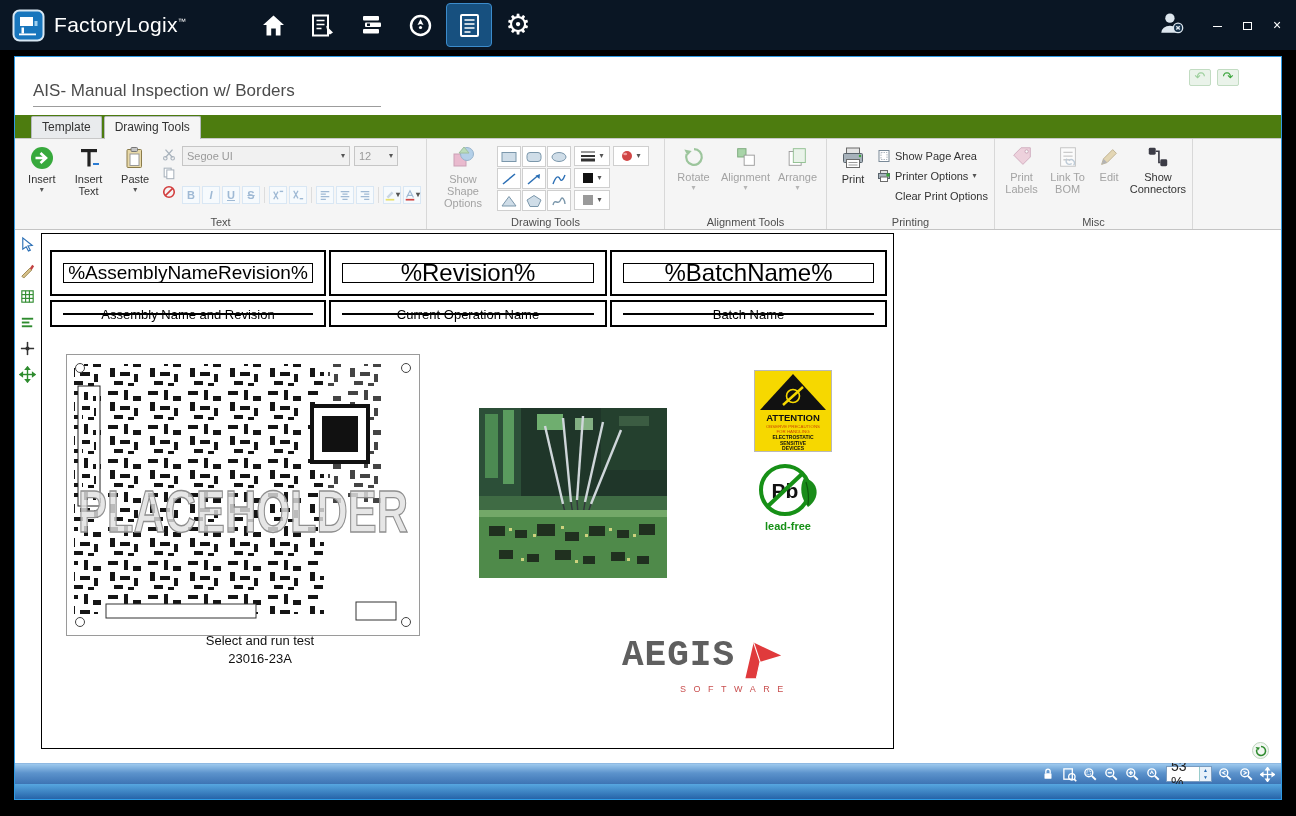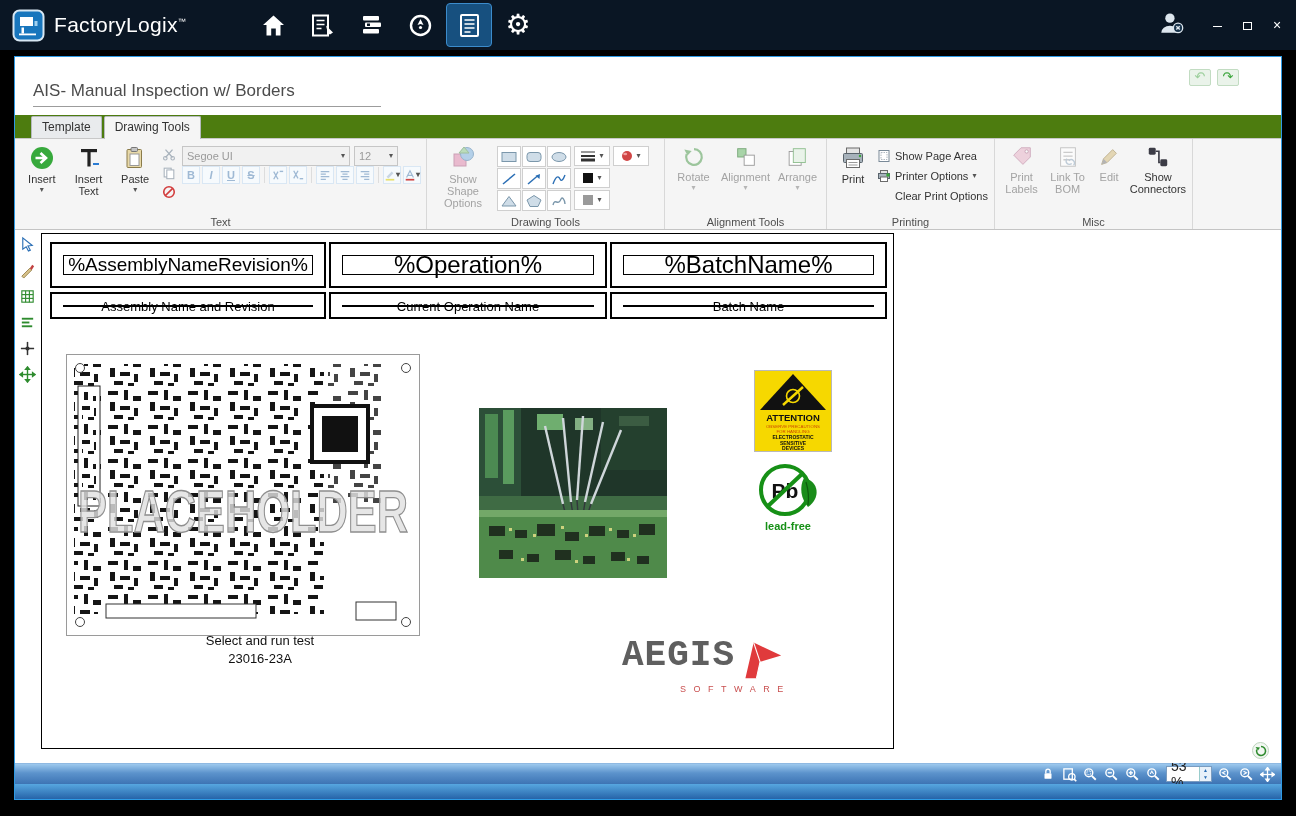--- a/index.html
+++ b/index.html
@@ -40,21 +40,21 @@
   .ribbon { height:92px; background:#f5f5f5; border-top:1px solid #c8c8c8; border-bottom:1px solid #c4c4c4; display:flex; }
   .rgroup { position:relative; height:100%; border-right:1px solid #d8d8d8; padding:3px 5px 16px; display:flex; gap:3px; }
   .rgroup-label { position:absolute; bottom:1px; left:0; right:0; text-align:center; font-size:11px; color:#4e4e4e; }
   .rfill { flex:1; }
   .big-btn { width:46px; display:flex; flex-direction:column; align-items:center; font-size:11px; color:#333; text-align:center; padding-top:3px; gap:2px; line-height:12px; cursor:pointer; }
   .big-btn.disabled { color:#a3a3a3; }
   .caret { font-size:8px; color:#555; line-height:6px; }
   .big-btn.disabled .caret { color:#b5b5b5; }
   .mini-col { display:flex; flex-direction:column; gap:3px; padding-top:4px; width:20px; }
   .mini-ico { width:18px; height:16px; display:flex; align-items:center; justify-content:center; cursor:pointer; }
-  .font-block { display:flex; flex-direction:column; gap:0; padding-top:4px; }
+  .font-block { display:flex; flex-direction:column; gap:20px; padding-top:4px; }
   .combo-row { display:flex; gap:4px; }
   .combo { height:20px; border:1px solid #c6c6c6; background:#f1f1f1; color:#9a9a9a; font-size:11px; display:flex; align-items:center; padding:0 4px; justify-content:space-between; cursor:pointer; }
   .combo-font { width:168px; }
   .combo-size { width:44px;text-align:center; }
   .fmt-row { display:flex; gap:2px; align-items:center; }
   .fbtn { width:18px; height:18px; border:1px solid #d9e7f4; background:#f6fafd; color:#9fb9d4; font-size:11px; font-weight:bold; display:flex; align-items:center; justify-content:center; cursor:pointer; }
   .fbtn.it { font-style:italic; } .fbtn.un { text-decoration:underline; } .fbtn.st { text-decoration:line-through; }
   .fsep { width:1px; height:16px; background:#ddd; margin:0 2px; }
 
   .shape-grid { display:grid; grid-template-columns:repeat(3,24px); grid-auto-rows:21px; gap:1px; padding-top:4px; }
@@ -65,21 +65,21 @@
   .popt-col { display:flex; flex-direction:column; gap:2px; padding-top:5px; font-size:11px; color:#333; }
   .popt-row { display:flex; align-items:center; gap:4px; height:18px; cursor:pointer; white-space:nowrap; }
   .popt-indent { margin-left:18px; }
 
   
   .workspace { flex:1; position:relative; background:#fff; overflow:hidden; }
   .toolstrip { position:absolute; left:2px; top:4px; display:flex; flex-direction:column; gap:6px; }
   .tool-btn { width:20px; height:20px; display:flex; align-items:center; justify-content:center; cursor:pointer; }
 
   .template { position:absolute; left:26px; top:3px; width:853px; height:516px; border:1px solid #000; background:#fff; }
-  .tpl-cell { position:absolute; border:2px solid #000; padding:11px; background:#fff; cursor:move; }
+  .tpl-cell { position:absolute; border:2px solid #000; padding:11px; background:#fff; cursor:move;margin-top:8px; }
   .tpl-cell-inner { border:1px solid #000; width:100%; height:100%; display:flex; align-items:center; justify-content:center; }
   .row1 { top:8px; height:46px; }
   .row2 { top:58px; height:27px; }
   .col1 { left:8px; width:276px; }
   .col2 { left:287px; width:278px; }
   .col3 { left:568px; width:277px; }
   .tok1 { font-size:19px; color:#000; }
   .tok2 { font-size:24px; color:#000; }
   .tok3 { font-size:24px; color:#000; }
   .capt { font-size:13px; color:#000; }
@@ -554,21 +554,21 @@
 
     <div class="template">
 
       <div class="tpl-cell row1 col1">
         <div class="tpl-cell-inner">
             <span class="tok1">%AssemblyNameRevision%</span>
           </div>
       </div>
       <div class="tpl-cell row1 col2">
         <div class="tpl-cell-inner">
-            <span class="tok2">%Operation%</span>
+            <span class="tok2">%Revision%</span>
           </div>
       </div>
       <div class="tpl-cell row1 col3">
         <div class="tpl-cell-inner">
             <span class="tok3">%BatchName%</span>
           </div>
       </div>
 
       <div class="tpl-cell row2 col1">
         <div class="tpl-cell-inner">

